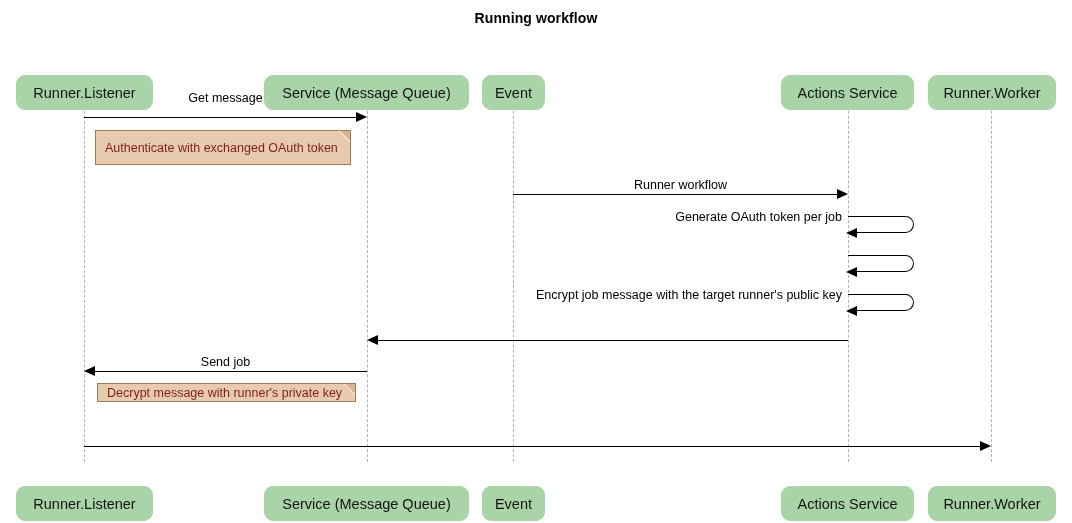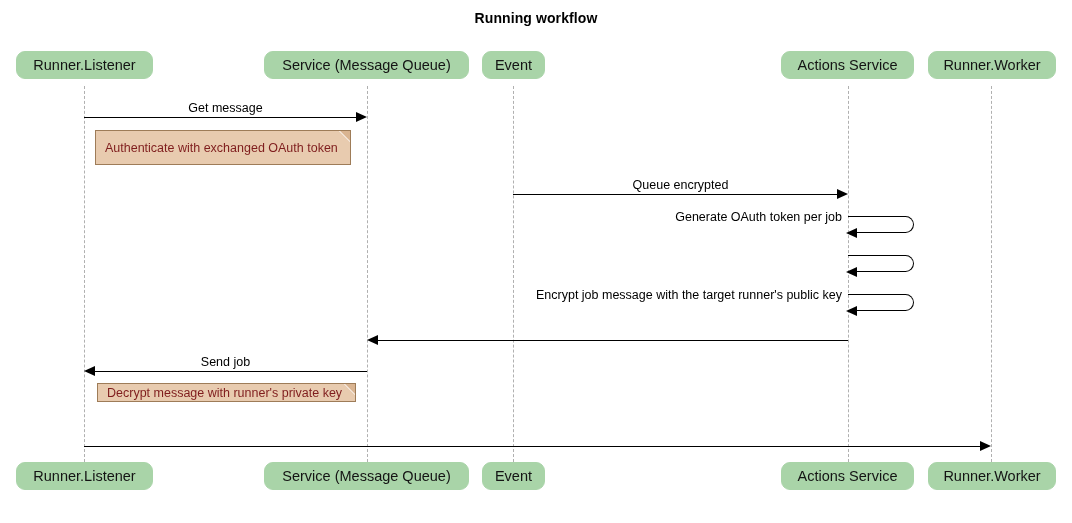--- a/index.html
+++ b/index.html
@@ -26,32 +26,33 @@
     width: 1072px;
     text-align: center;
     font-size: 14px;
     font-weight: bold;
     color: #000000;
     letter-spacing: 0.1px;
   }
   
   .participant {
     position: absolute;
-    height: 28px;
+    height: 35px;
     box-sizing: border-box;
     background: #a9d4a8;
     border: 1px solid #a9d4a8;
     border-radius: 9px;
     display: flex;
     align-items: center;
     justify-content: center;
     font-size: 14.5px;
     color: #141414;
     white-space: nowrap;
     padding: 0 10px;
+    margin-top: 24px;
   }
   
   .lifeline {
     position: absolute;
     width: 0;
     border-left: 1px dashed #b0b0b0;
   }
   
   .msg {
     position: absolute;
@@ -161,31 +162,31 @@
   </div>
   <div class="participant" style="left:781px; top:462px; width:133px;">
     <span>Actions Service</span>
   </div>
   <div class="participant" style="left:928px; top:462px; width:128px;">
     <span>Runner.Worker</span>
   </div>
 
   <div class="msg" style="left:84px; top:117px; width:272px;"></div>
   <div class="arrowhead right" style="left:356px; top:112px;"></div>
-  <div class="msg-label" style="left:84px; top:101px; width:283px;">Get message</div>
+  <div class="msg-label" style="left:84px; top:91px; width:283px;">Get message</div>
 
   <div class="note" style="left:95px; top:130px; width:256px; height:35px;">
     <span>Authenticate with exchanged OAuth token</span>
     <span class="note-fold-edge"></span>
     <span class="note-fold" style="border-top-color:#d9b491; border-left-width:10px; border-top-width:10px;"></span>
   </div>
 
   <div class="msg" style="left:513px; top:194px; width:324px;"></div>
   <div class="arrowhead right" style="left:837px; top:189px;"></div>
-  <div class="msg-label" style="left:513px; top:178px; width:335px;">Queue encrypted</div>
+  <div class="msg-label" style="left:513px; top:178px; width:335px;">Runner workflow</div>
 
   <div class="selfloop" style="left:848px; top:216px; width:66px; height:17px;"></div>
   <div class="arrowhead left" style="left:846px; top:228px;"></div>
   <div class="msg-label" style="left:548px; top:210px; width:294px; text-align:right;">Generate OAuth token per job</div>
 
   <div class="selfloop" style="left:848px; top:255px; width:66px; height:17px;"></div>
   <div class="arrowhead left" style="left:846px; top:267px;"></div>
 
   <div class="selfloop" style="left:848px; top:294px; width:66px; height:17px;"></div>
   <div class="arrowhead left" style="left:846px; top:306px;"></div>

